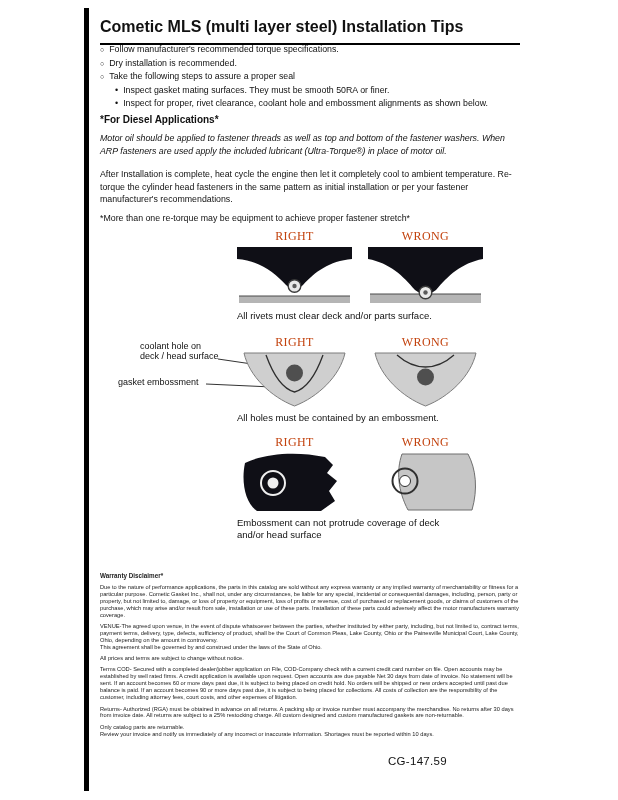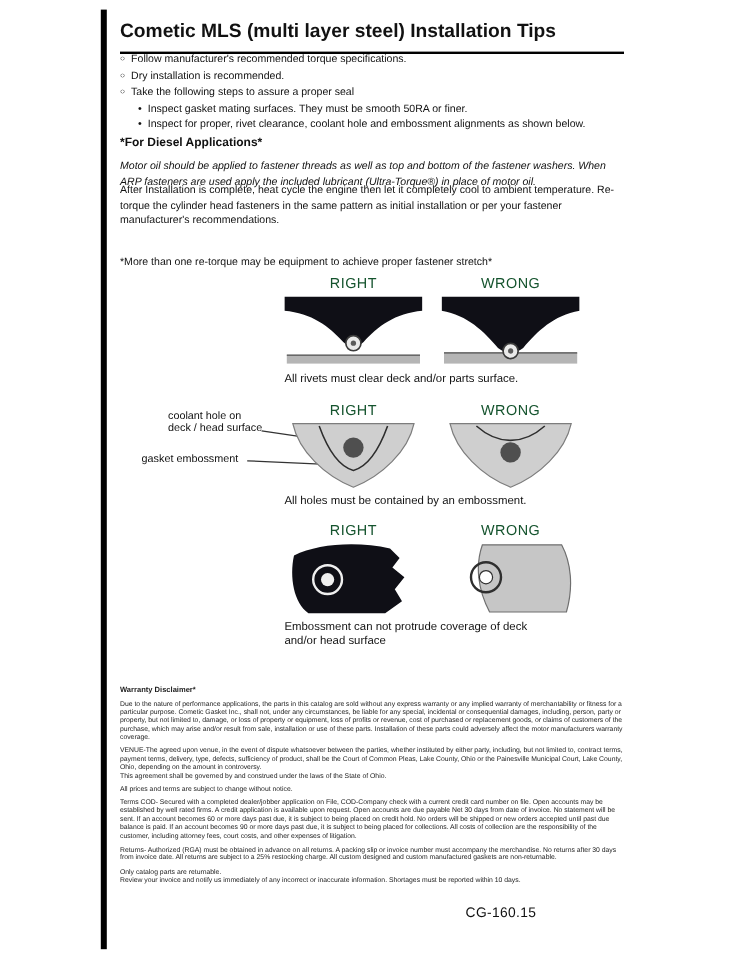--- a/index.html
+++ b/index.html
@@ -14,28 +14,28 @@
 
   .tips { position:absolute; left:100px; top:44px; width:432px; list-style:none; font-size:8.8px; }
   .tips li { display:flex; gap:5px; margin-bottom:2.5px; line-height:11px; }
   .tips li.lvl2 { padding-left:15px; }
   .mk1 { font-size:7px; line-height:11px; }
   .mk2 { font-size:9px; line-height:11px; }
 
   .diesel-h { position:absolute; left:100px; top:114px; font-size:10px; font-weight:700; }
   .para { position:absolute; left:100px; width:424px; font-size:8.8px; line-height:12.5px; }
   .para1 { top:132px;font-style:italic; }
-  .para2 { top:152px; }
+  .para2 { top:168px; }
   .note  { position:absolute; left:100px; top:213px; width:424px; font-size:8.8px; }
 
   .diag-row { position:absolute; }
   .row1 { left:237px; top:229px; width:247px; height:100px; }
   .row2 { left:110px; top:333px; width:374px; height:96px; }
   .row3 { left:237px; top:433px; width:247px; height:110px; }
-  .dlabel { position:absolute; width:115px; text-align:center; font-size:12px; color:#14532d; letter-spacing:0.4px; }
+  .dlabel { position:absolute; width:115px; text-align:center; font-size:12px; color:#c2410c; letter-spacing:0.4px;font-family:Liberation Serif, serif; }
   .dsvg { position:absolute; width:115px; height:58px; }
   .dsvg3 { position:absolute; width:115px; height:62px; }
   .caption { position:absolute; font-size:9.5px; line-height:12px; white-space:pre-line; }
   .ptr-label { position:absolute; font-size:9px; line-height:10px; white-space:pre-line; }
   .overlay { position:absolute; left:0; top:0; width:374px; height:96px; }
 
   .disclaimer { position:absolute; left:100px; top:573px; width:420px; font-size:5.7px; line-height:6.9px; color:#1c1c1c; }
   .disclaimer .dh { font-size:6.3px; font-weight:700; margin-bottom:4px; }
   .disclaimer p { margin-bottom:4.5px; white-space:pre-line; }
 
@@ -143,15 +143,15 @@
     <p>Due to the nature of performance applications, the parts in this catalog are sold without any express warranty or any implied warranty of merchantability or fitness for a particular purpose.  Cometic Gasket Inc., shall not, under any circumstances, be liable for any special, incidental or consequential damages, including, person, party or property, but not limited to, damage, or loss of property or equipment, loss of profits or revenue, cost of purchased or replacement goods, or claims of customers of the purchase, which may arise and/or result from sale, installation or use of these parts.  Installation of these parts could adversely affect the motor manufacturers warranty coverage.</p>
     <p>VENUE-The agreed upon venue, in the event of dispute whatsoever between the parties, whether instituted by either party, including, but not limited to, contract terms, payment terms, delivery, type, defects, sufficiency of product, shall be the Court of Common Pleas, Lake County, Ohio or the Painesville Municipal Court, Lake County, Ohio, depending on the amount in controversy.
 This agreement shall be governed by and construed under the laws of the State of Ohio.</p>
     <p>All prices and terms are subject to change without notice.</p>
     <p>Terms COD- Secured with a completed dealer/jobber application on File, COD-Company check with a current credit card number on file.  Open accounts may be established by well rated firms.  A credit application is available upon request.  Open accounts are due payable Net 30 days from date of invoice.  No statement will be sent.  If an account becomes 60 or more days past due, it is subject to being placed on credit hold.  No orders will be shipped or new orders accepted until past due balance is paid.  If an account becomes 90 or more days past due, it is subject to being placed for collections.  All costs of collection are the responsibility of the customer, including attorney fees, court costs, and other expenses of litigation.</p>
     <p>Returns- Authorized (RGA) must be obtained in advance on all returns.  A packing slip or invoice number must accompany the merchandise.  No returns after 30 days from invoice date.  All returns are subject to a 25% restocking charge.  All custom designed and custom manufactured gaskets are non-returnable.</p>
     <p>Only catalog parts are returnable.
 Review your invoice and notify us immediately of any incorrect or inaccurate information.  Shortages must be reported within 10 days.</p>
   </div>
 
-  <div class="footer">CG-160.15</div>
+  <div class="footer">CG-147.59</div>
 
 </div>
 
 </body></html>

